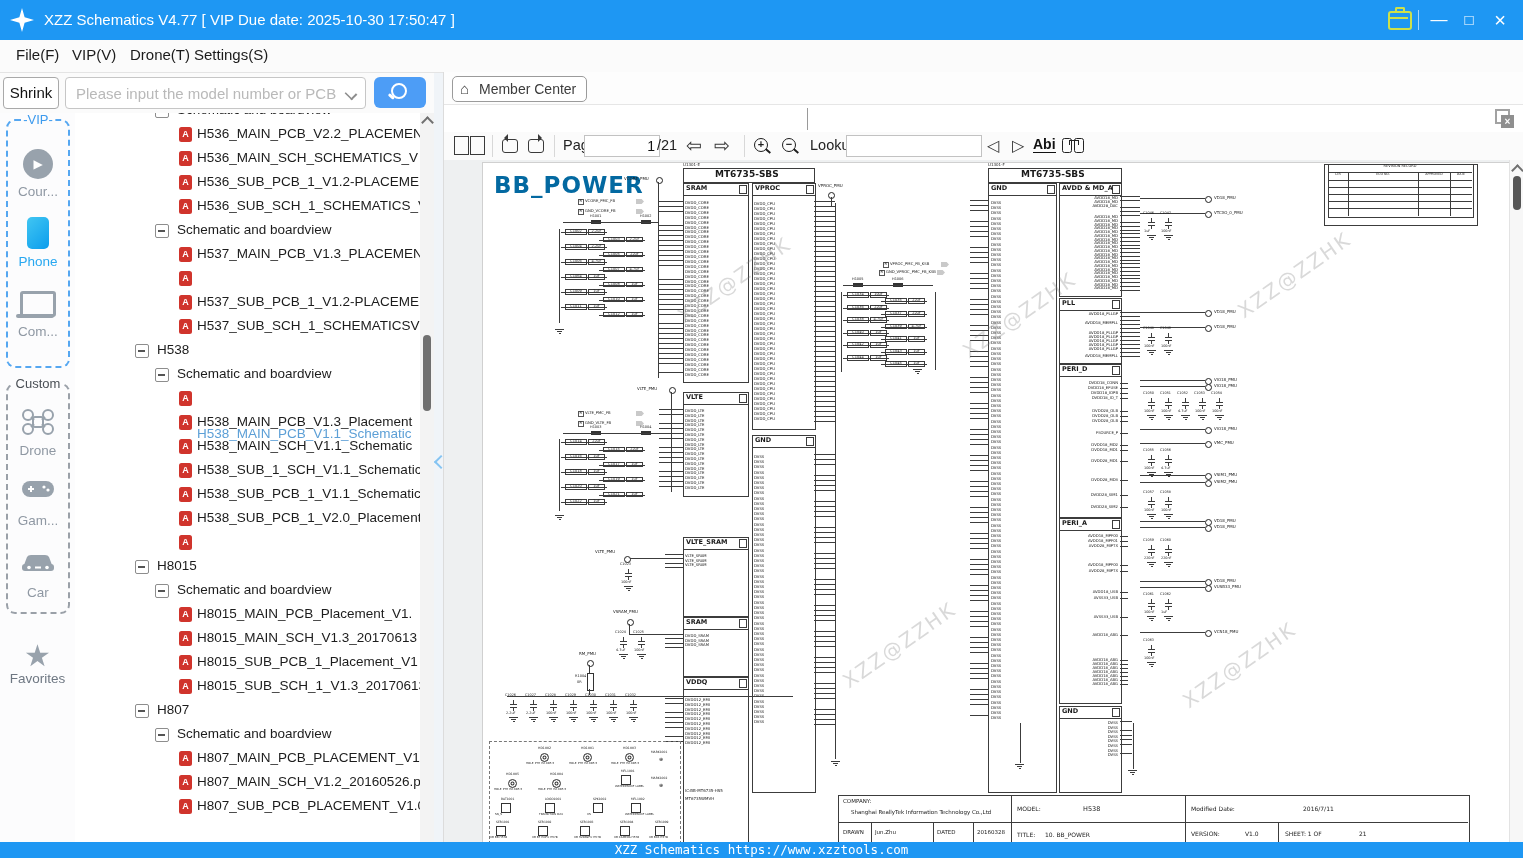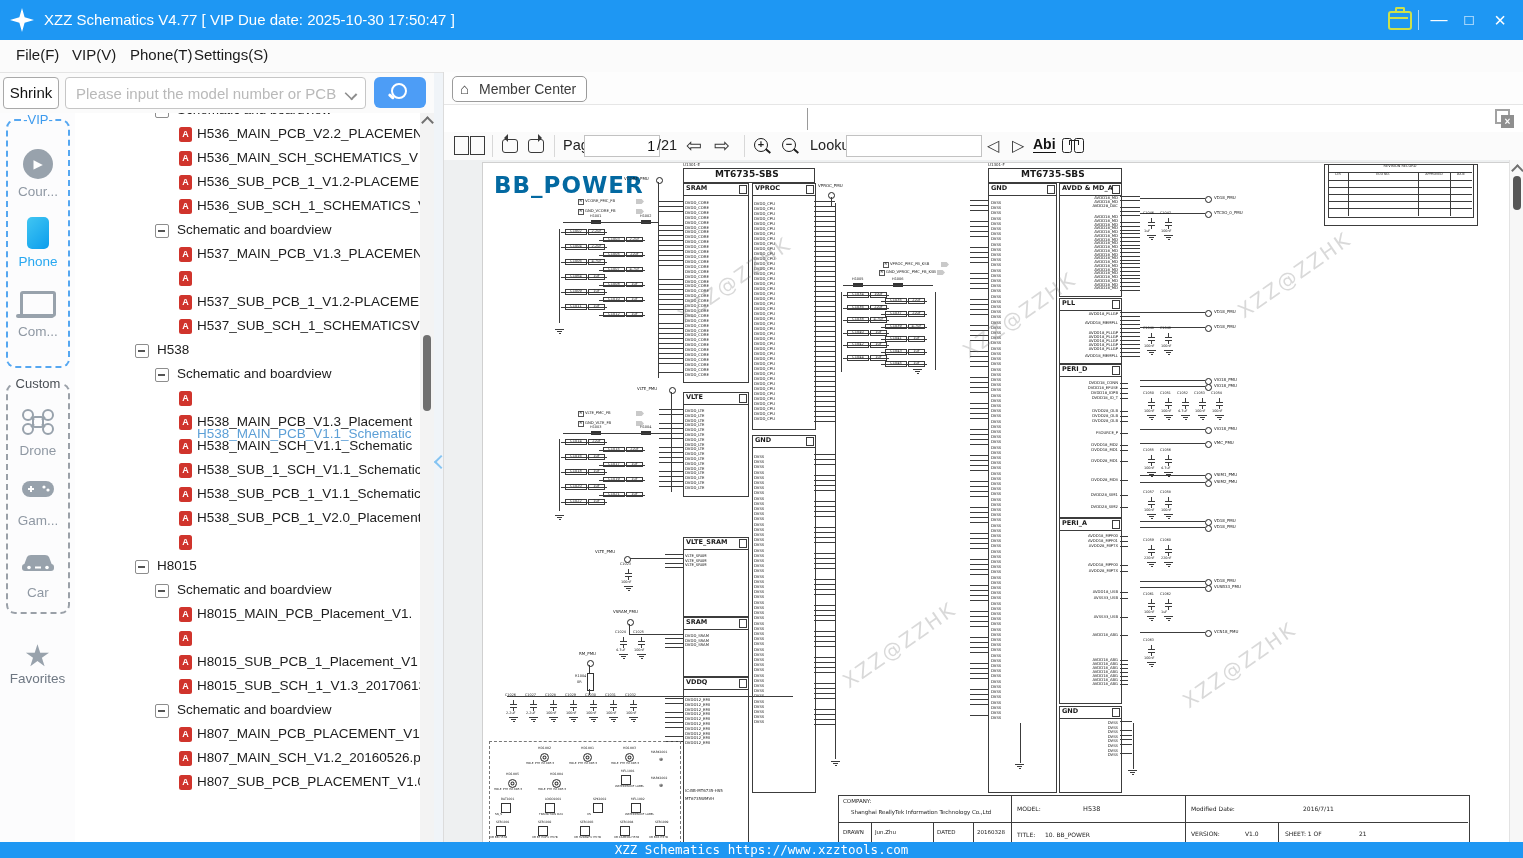--- a/index.html
+++ b/index.html
@@ -113,21 +113,21 @@
     <div class="abs" id="briefcase"></div>
     <div class="abs" id="tb-sep"></div>
     <div class="abs winbtn" style="left:1425px;">—</div>
     <div class="abs winbtn" style="left:1455px;font-size:15px;">□</div>
     <div class="abs winbtn" style="left:1486px;font-size:20px;">×</div>
   </div>
 
   <div class="abs" id="menubar">
     <span class="abs menu-item" style="left:16px">File(F)</span>
     <span class="abs menu-item" style="left:72px">VIP(V)</span>
-    <span class="abs menu-item" style="left:130px">Phone(T)</span>
+    <span class="abs menu-item" style="left:130px">Drone(T)</span>
     <span class="abs menu-item" style="left:194px">Settings(S)</span>
   </div>
 
   <div class="abs" id="iconstrip">
     <div class="abs dashbox" id="vipbox">
       <span class="boxlabel" style="color:#3d9bee;">-VIP-</span>
       <div class="strip-item" style="top:28px">
         <span class="icon-circle">▶</span>
       </div>
       <div class="strip-item strip-label" style="top:63px">Cour...</div>
@@ -279,28 +279,33 @@
         <div class="trow">
           <span class="expander" style="left: 80px;"></span>
           <span class="tlabel" style="left: 102px;">Schematic and boardview</span>
         </div>
         <div class="trow">
           <span class="pdf-ic" style="left: 104px;">A</span>
           <span class="tlabel" style="left: 122px;">H8015_MAIN_PCB_Placement_V1.</span>
         </div>
         <div class="trow">
           <span class="pdf-ic" style="left: 104px;">A</span>
+          <span class="tlabel" style="left: 122px;">H8015_MAIN_SCH_V1.3_20170613</span>
         </div>
         <div class="trow">
           <span class="pdf-ic" style="left: 104px;">A</span>
           <span class="tlabel" style="left: 122px;">H8015_SUB_PCB_1_Placement_V1</span>
         </div>
         <div class="trow">
           <span class="pdf-ic" style="left: 104px;">A</span>
           <span class="tlabel" style="left: 122px;">H8015_SUB_SCH_1_V1.3_20170613</span>
+        </div>
+        <div class="trow">
+          <span class="expander" style="left: 60px;"></span>
+          <span class="tlabel" style="left: 82px;">H807</span>
         </div>
         <div class="trow">
           <span class="expander" style="left: 80px;"></span>
           <span class="tlabel" style="left: 102px;">Schematic and boardview</span>
         </div>
         <div class="trow">
           <span class="pdf-ic" style="left: 104px;">A</span>
           <span class="tlabel" style="left: 122px;">H807_MAIN_PCB_PLACEMENT_V1</span>
         </div>
         <div class="trow">

